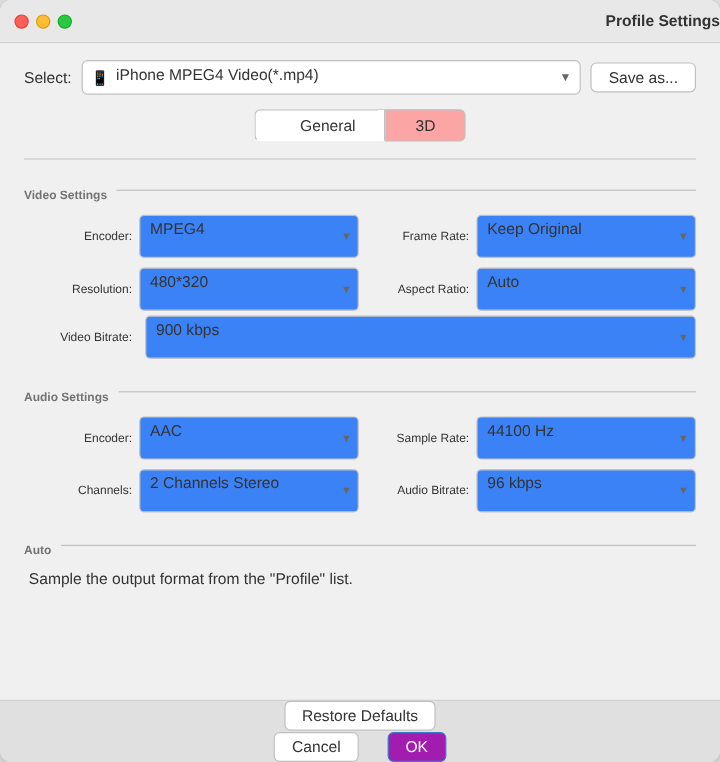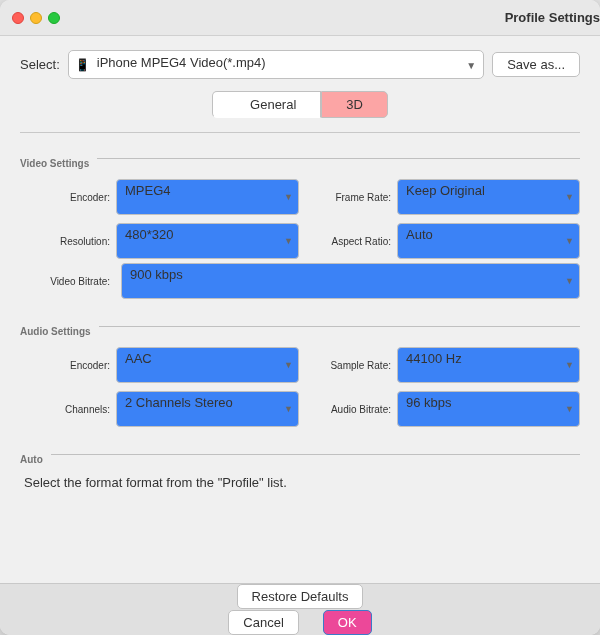--- a/index.html
+++ b/index.html
@@ -103,21 +103,21 @@
       padding: 4px 14px;
       border: 1px solid #c0c0c0;
       border-radius: 5px;
       background: white;
       font-size: 13px;
       color: #333;
       cursor: pointer;
       white-space: nowrap;
     }
     .btn-primary {
-      background: #ec4899;
+      background: #a21caf;
       color: white;
       border-color: #3a7bc8;
     }
     .tabs-row {
       display: flex;
       justify-content: center;
       gap: 0;
       margin-bottom: 14px;
     }
     .tab {
@@ -374,21 +374,21 @@
           </div>
         </div>
       </div>
     </div>
 
     <div class="section">
       <div class="section-header">
         <span class="section-title">Auto</span>
         <div class="section-line"></div>
       </div>
-      <p class="help-text">Select the format format from the "Profile" list.</p>
+      <p class="help-text">Sample the output format from the "Profile" list.</p>
     </div>
 
   </div>
 
   <div class="footer">
     <div class="footer-left">
       <button class="btn">Restore Defaults</button>
     </div>
     <div class="footer-right">
       <button class="btn">Cancel</button>

